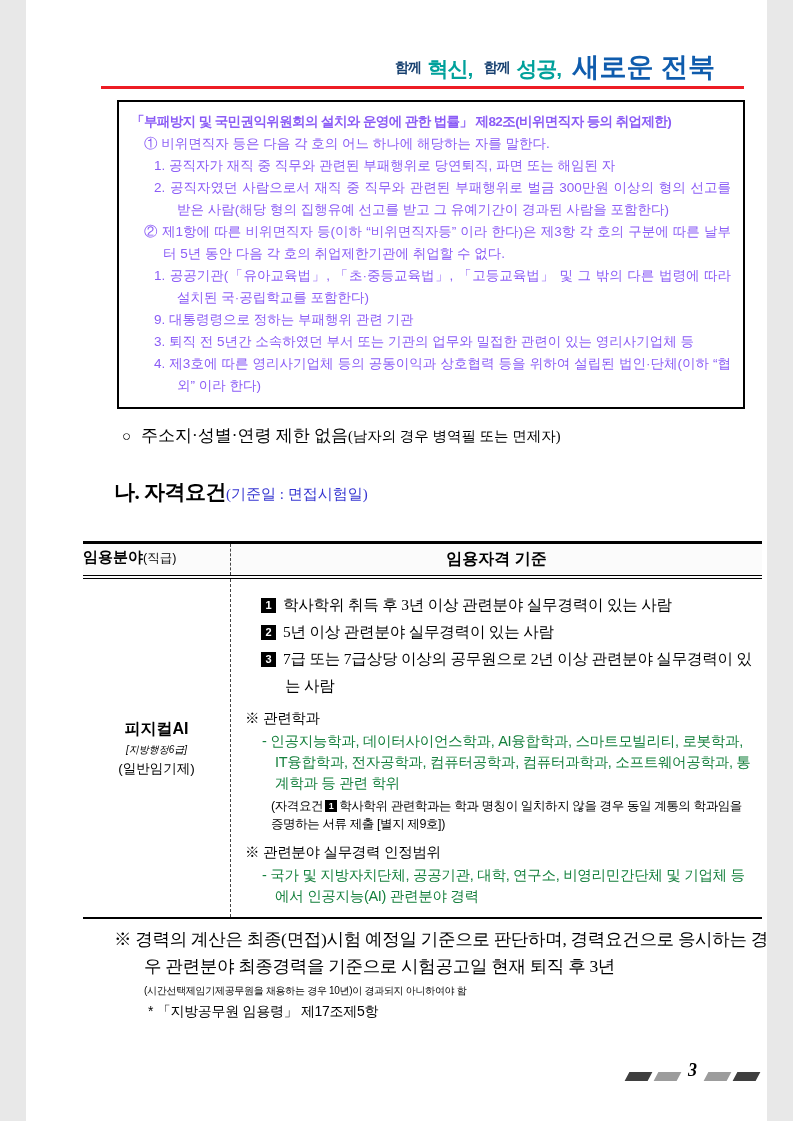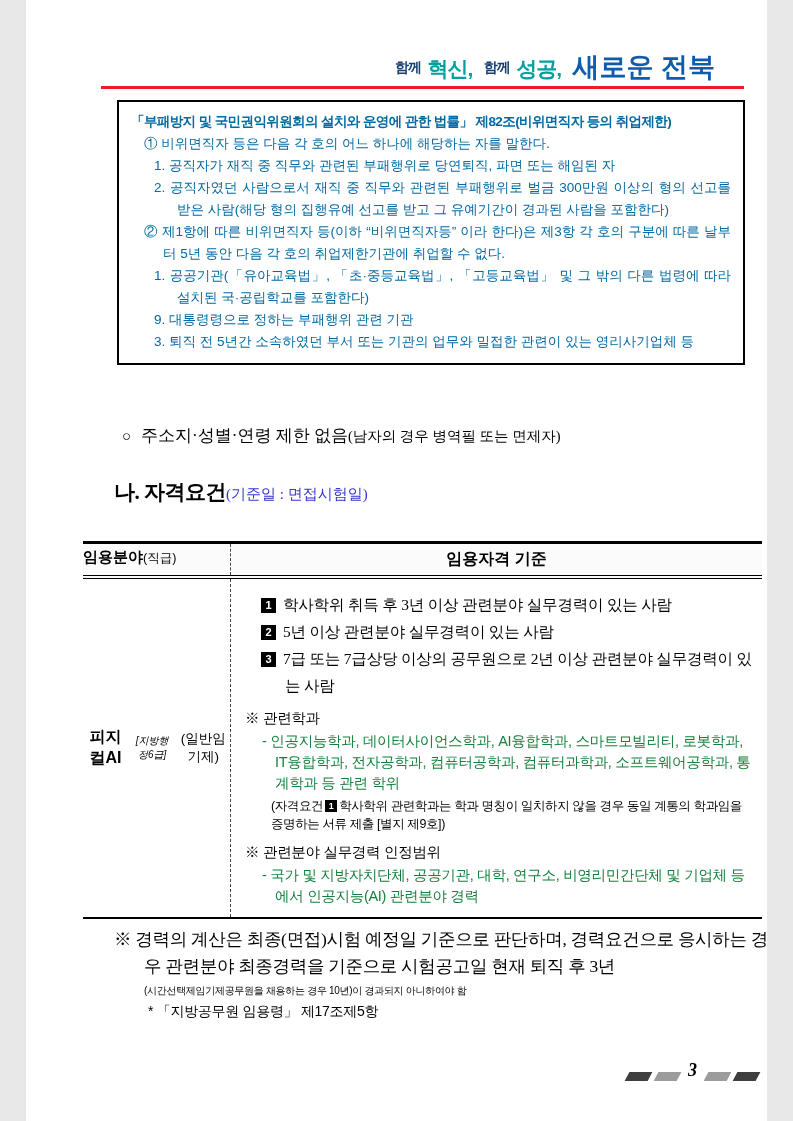--- a/index.html
+++ b/index.html
@@ -14,21 +14,21 @@
   .slogan { position:absolute; top:49px; right:52px; white-space:nowrap; font-weight:800; }
   .sl-sm   { font-size:14px; color:#17406F; vertical-align:4px; margin-right:2px; letter-spacing:-1px; }
   .sl-teal { font-size:21px; color:#00A19B; margin-right:7px; letter-spacing:-1px; }
   .sl-big  { font-size:27px; color:#0F5CAD; letter-spacing:0px; }
   .redline { position:absolute; top:86px; left:75px; width:643px; height:3px; background:#ED1C24; }
 
   
   .legalbox {
     position:absolute; left:91px; top:100px; width:628px;
     border:2px solid #000; padding:9px 12px 10px 12px;
-    font-size:13.5px; line-height:1.63; color:#0369a1; 
+    font-size:13.5px; line-height:1.63; color:#8b5cf6; 
   }
   .lb-title { font-weight:bold; font-size:13.5px; letter-spacing:-0.6px; white-space:nowrap; }
   .lb { text-align:justify; }
   .lb.l1 { padding-left:32px; text-indent:-19px; }
   .lb.l2 { padding-left:46px; text-indent:-23px; }
 
   
   .addr-line { position:absolute; left:96px; top:424px; font-family:"Liberation Serif", serif; font-size:17px; }
   .addr-bullet { font-size:15px; margin-right:10px; }
   .addr-paren { font-size:14.5px; }
@@ -41,21 +41,21 @@
 
   
   .qual-table { position:absolute; left:57px; top:541px; width:679px;
     border-top:3px solid #000; border-bottom:2px solid #000; }
   .qt-header { display:flex; border-bottom:4px double #000; background:#fbfbfb; }
   .qt-h1 { width:148px; text-align:left; padding:4px 0 5px; border-right:1px dashed #444; }
   .qt-h1 .main { font-weight:bold; font-size:15px; }
   .qt-h1 .sub  { font-size:12.5px; }
   .qt-h2 { flex:1; text-align:center; padding:5px 0; font-weight:bold; font-size:16px; }
   .qt-body { display:flex; }
-  .qt-left { width:148px; border-right:1px dashed #444; display:flex; flex-direction:row;
+  .qt-left { width:148px; border-right:1px dashed #444; display:flex; flex-direction:column;
     justify-content:center; align-items:center; text-align:center; gap:3px; }
   .pos-name  { font-weight:bold; font-size:16px; }
   .pos-grade { font-size:10px;font-style:italic; }
   .pos-type  { font-size:13.5px; }
   .qt-right { flex:1; padding:12px 10px 10px 14px; }
 
   .qual-item { font-family:"Liberation Serif", serif; font-size:15.5px; line-height:1.75;
     padding-left:40px; text-indent:-24px; letter-spacing:-0.2px; }
   .badge { display:inline-block; width:15px; height:15px; background:#000; color:#fff;
     font-family:"Liberation Sans", sans-serif; font-size:11px; font-weight:bold;
@@ -100,20 +100,21 @@
 
   <div class="legalbox">
     <div class="lb-title">「부패방지 및 국민권익위원회의 설치와 운영에 관한 법률」 제82조(비위면직자 등의 취업제한)</div>
     <div class="lb l1">① 비위면직자 등은 다음 각 호의 어느 하나에 해당하는 자를 말한다.</div>
     <div class="lb l2">1. 공직자가 재직 중 직무와 관련된 부패행위로 당연퇴직, 파면 또는 해임된 자</div>
     <div class="lb l2">2. 공직자였던 사람으로서 재직 중 직무와 관련된 부패행위로 벌금 300만원 이상의 형의 선고를 받은 사람(해당 형의 집행유예 선고를 받고 그 유예기간이 경과된 사람을 포함한다)</div>
     <div class="lb l1">② 제1항에 따른 비위면직자 등(이하 “비위면직자등” 이라 한다)은 제3항 각 호의 구분에 따른 날부터 5년 동안 다음 각 호의 취업제한기관에 취업할 수 없다.</div>
     <div class="lb l2">1. 공공기관(「유아교육법」, 「초·중등교육법」, 「고등교육법」 및 그 밖의 다른 법령에 따라 설치된 국·공립학교를 포함한다)</div>
     <div class="lb l2">9. 대통령령으로 정하는 부패행위 관련 기관</div>
     <div class="lb l2">3. 퇴직 전 5년간 소속하였던 부서 또는 기관의 업무와 밀접한 관련이 있는 영리사기업체 등</div>
+    <div class="lb l2">4. 제3호에 따른 영리사기업체 등의 공동이익과 상호협력 등을 위하여 설립된 법인·단체(이하 “협외” 이라 한다)</div>
   </div>
 
   <div class="addr-line">
     <span class="addr-bullet">○</span><span>주소지·성별·연령 제한 없음</span><span class="addr-paren">(남자의 경우 병역필 또는 면제자)</span>
   </div>
 
   <div class="section-heading">
     <span class="sh-title">나. 자격요건</span><span class="sh-suffix">(기준일 : 면접시험일)</span>
   </div>
 

